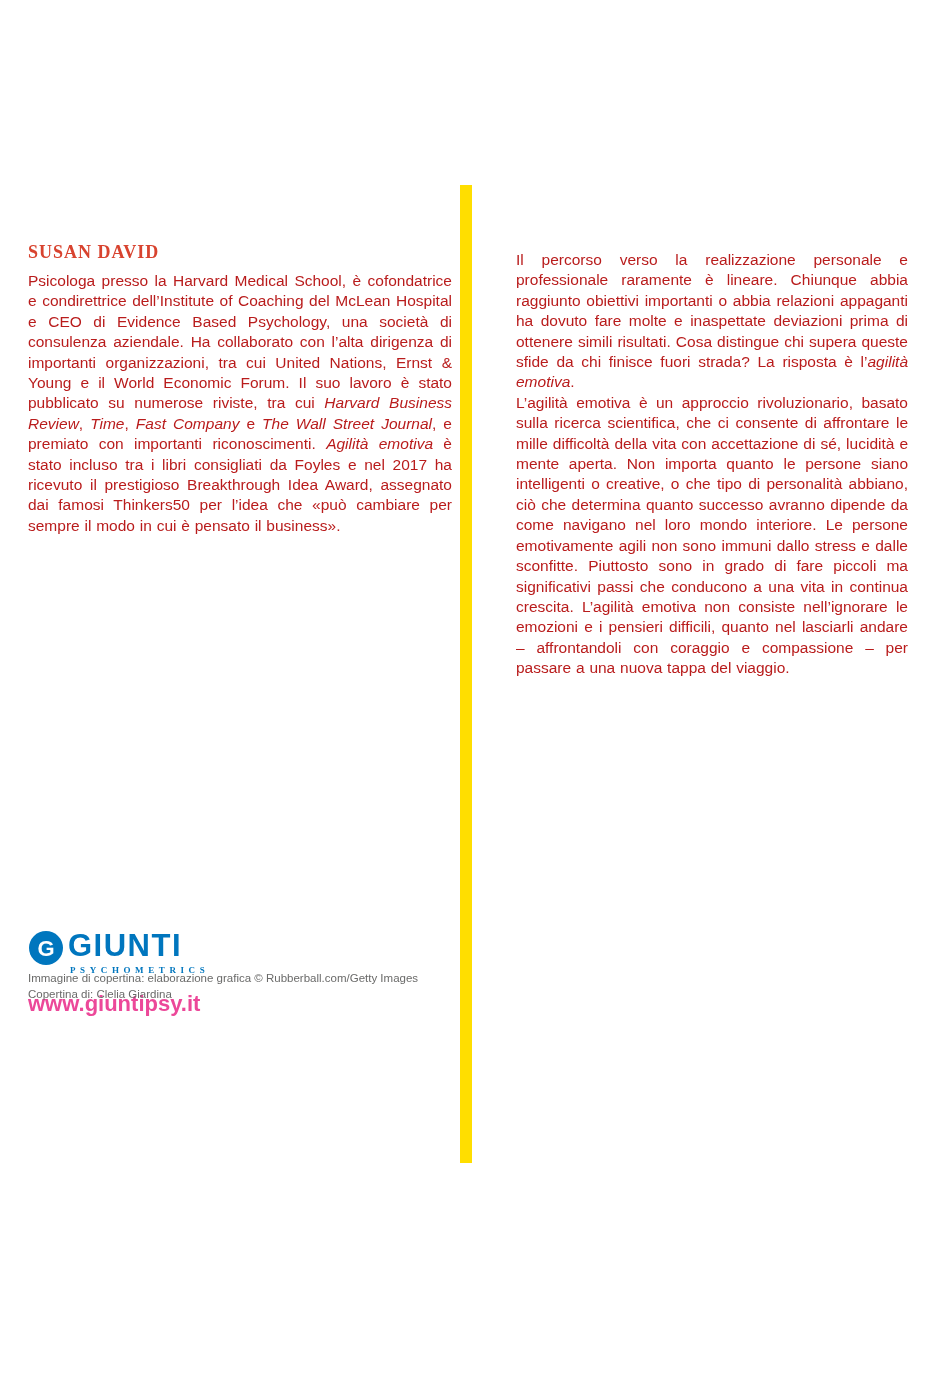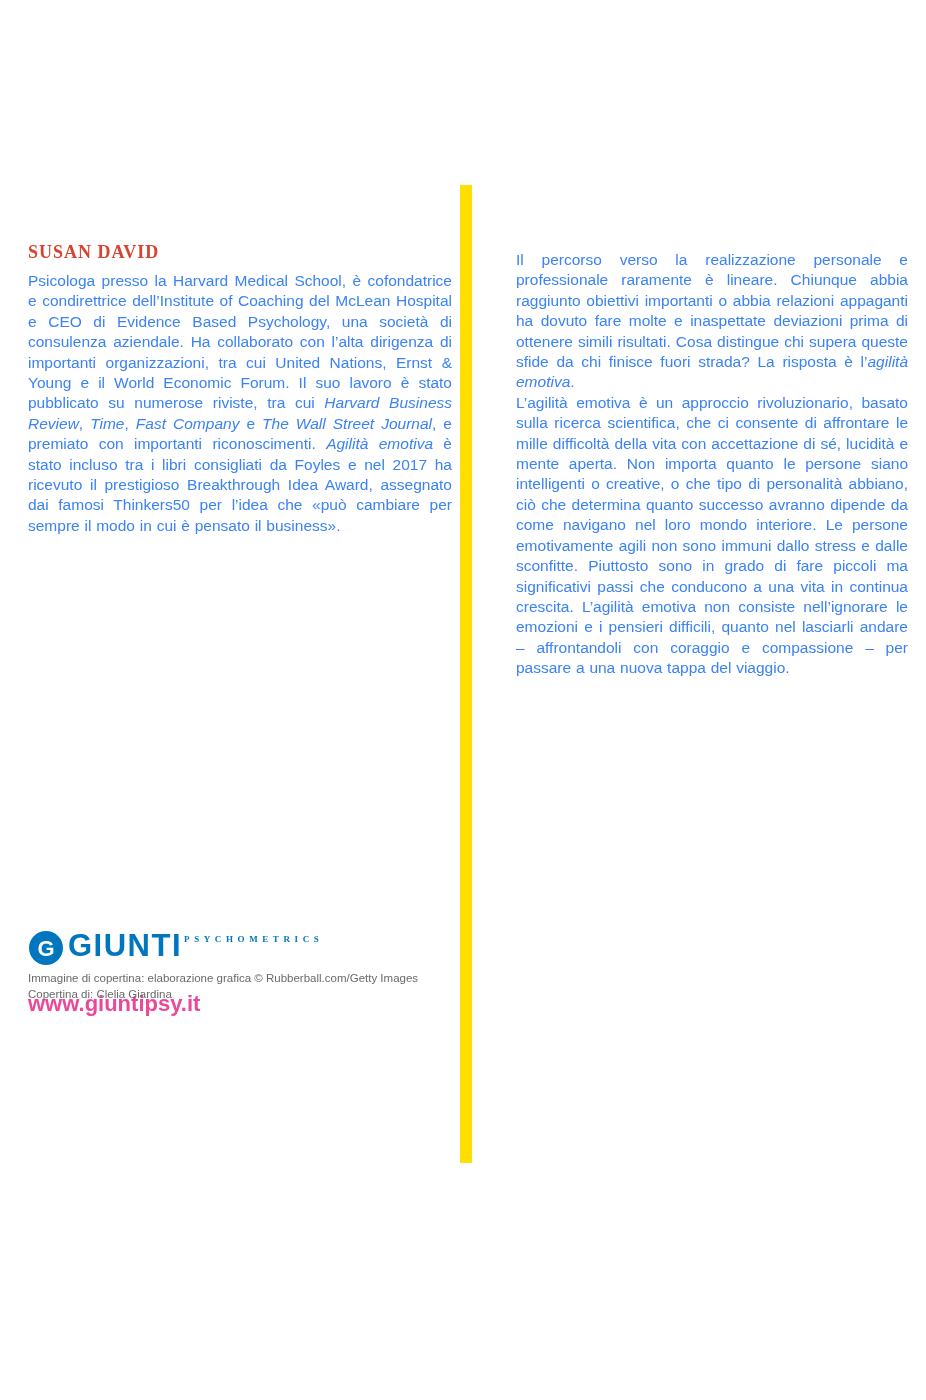--- a/index.html
+++ b/index.html
@@ -34,21 +34,21 @@
     font-family: "Liberation Serif", serif;
     font-size: 18px;
     font-weight: bold;
     letter-spacing: 1px;
     color: #D8432F;
   }
   .bio p, .synopsis p {
     margin: 0;
     font-size: 15.5px;
     line-height: 20.4px;
-    color: #3b82f6;
+    color: #b91c1c;
     text-align: justify;
     hyphens: auto;
     -webkit-hyphens: auto;
     word-spacing: 0.5px;
   }
   .bio em, .synopsis em {
     font-style: italic;
   }
   .right-flap {
     position: absolute;
@@ -62,21 +62,21 @@
     top: 930px;
     display: flex;
     align-items: flex-start;
   }
   .logo-icon {
     display: block;
     margin-right: 4px;
   }
   .logo-text {
     display: flex;
-    flex-direction: row;
+    flex-direction: column;
     justify-content: flex-end;
   }
   .wordmark {
     font-size: 31px;
     line-height: 31px;
     font-weight: bold;
     letter-spacing: 1.5px;
     color: #0076BE;
   }
   .logo-subtitle {

